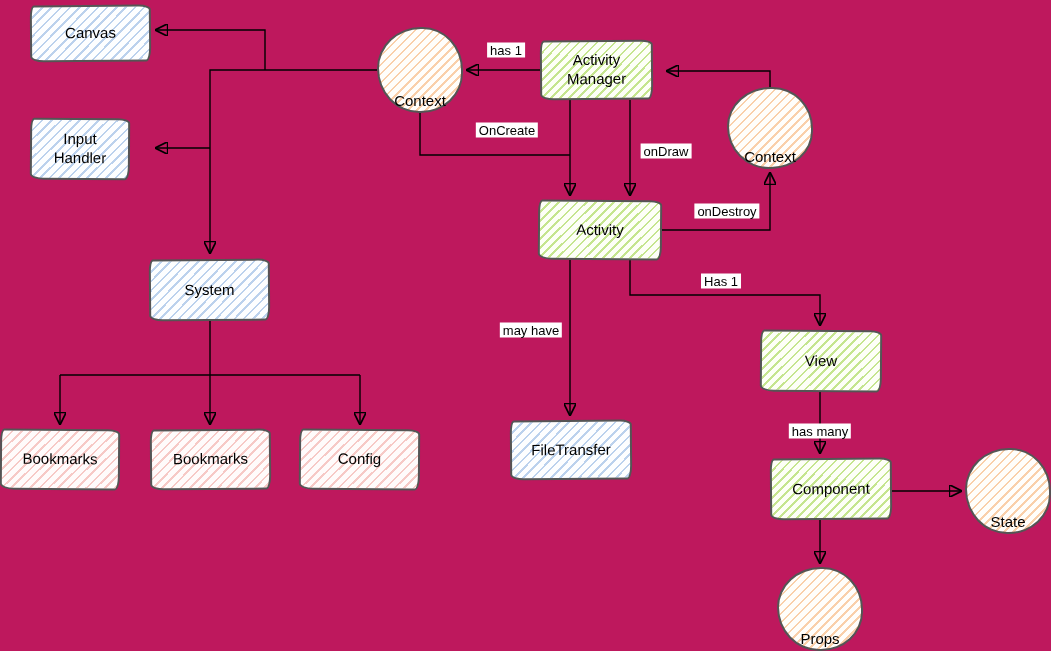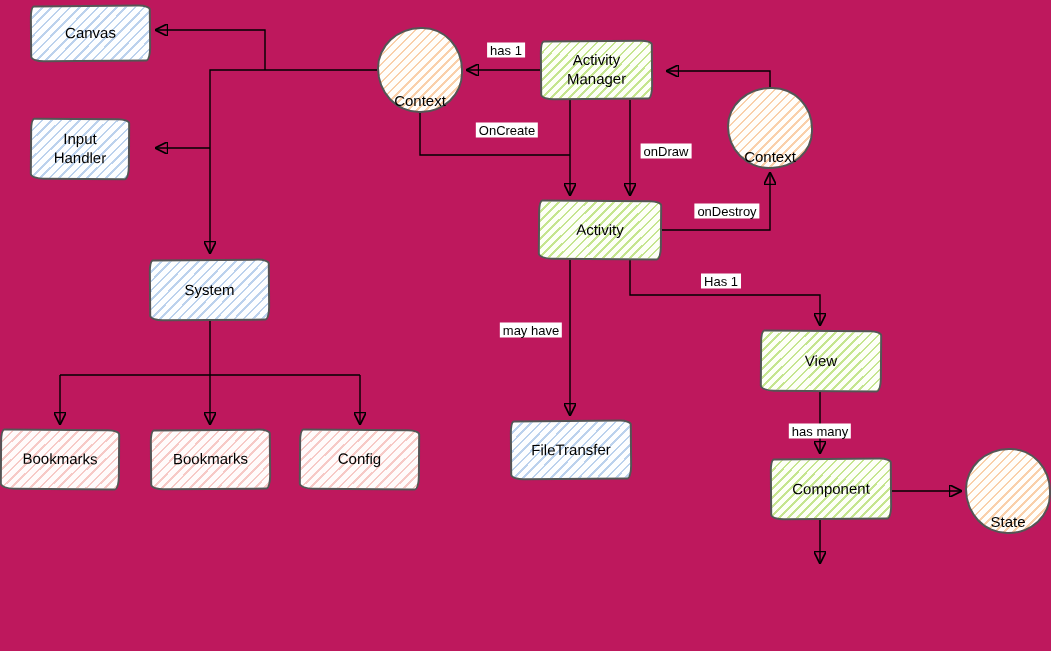--- a/index.html
+++ b/index.html
@@ -162,20 +162,23 @@
   </div>
 
   <div class="node circle orange" style="left:727px; top:87px; width:86px; height:82px;">
     <span>Context</span>
   </div>
 
   <div class="node circle orange" style="left:965px; top:448px; width:86px; height:86px;">
     <span>State</span>
   </div>
 
+  <div class="node circle orange" style="left:777px; top:567px; width:86px; height:84px;">
+    <span>Props</span>
+  </div>
 
   <div class="elabel" style="left:506px; top:50px;">has 1</div>
   <div class="elabel" style="left:507px; top:130px;">OnCreate</div>
   <div class="elabel" style="left:666px; top:151px;">onDraw</div>
   <div class="elabel" style="left:727px; top:211px;">onDestroy</div>
   <div class="elabel" style="left:531px; top:330px;">may have</div>
   <div class="elabel" style="left:721px; top:281px;">Has 1</div>
   <div class="elabel" style="left:820px; top:431px;">has many</div>
 
 </div>

